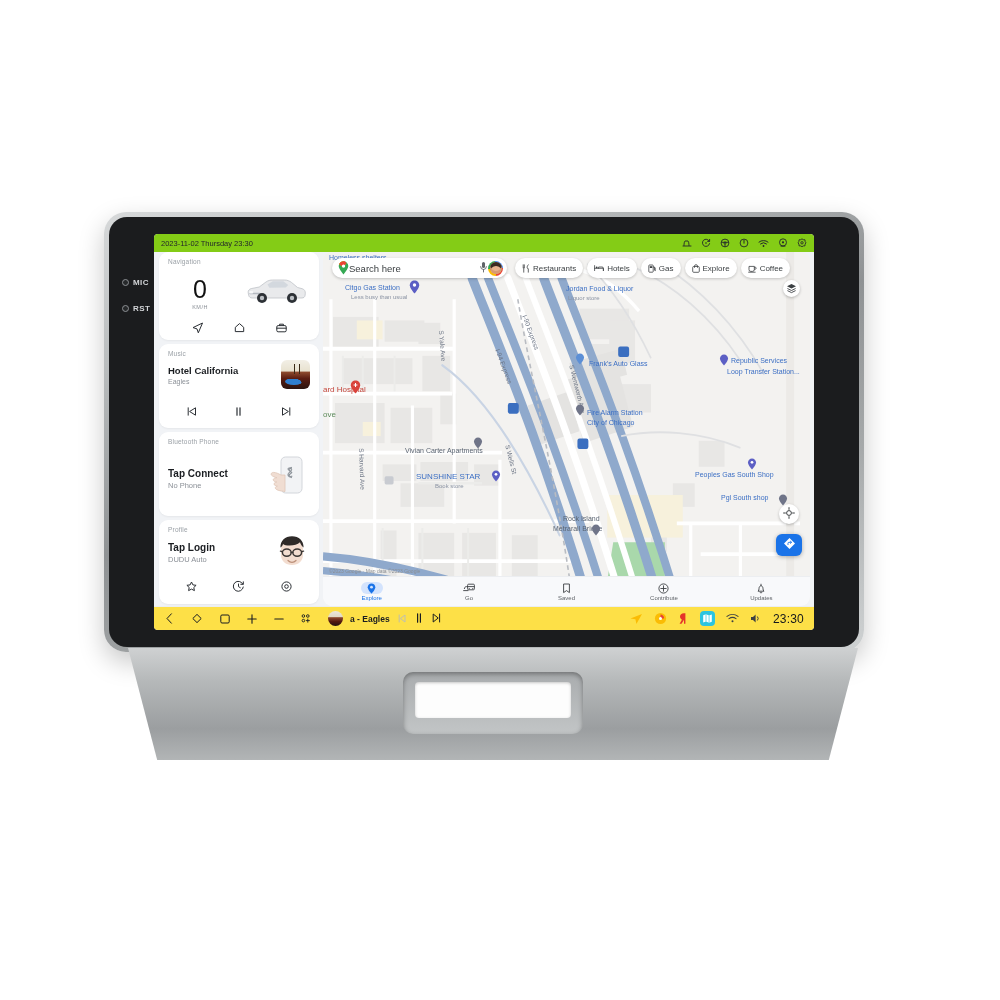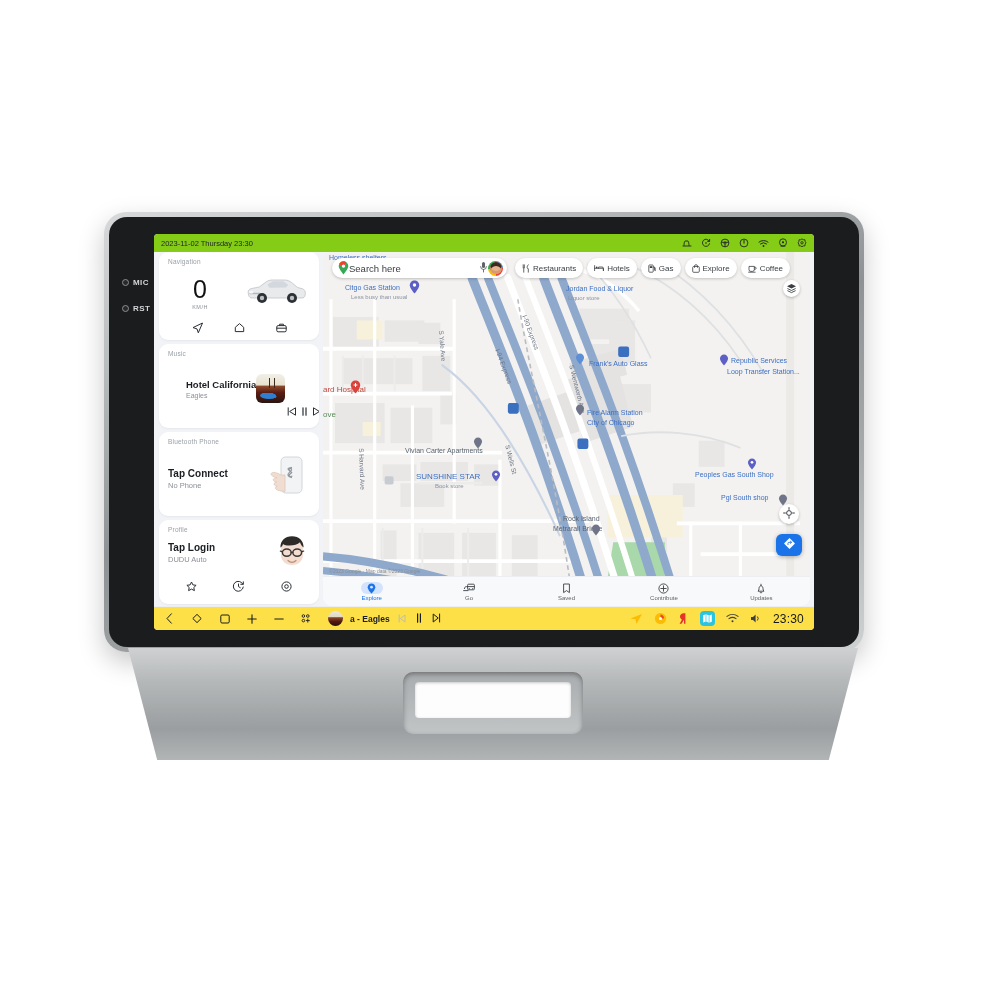--- a/index.html
+++ b/index.html
@@ -108,21 +108,21 @@
   .card-nav { flex: 0 0 88px; display: flex; flex-direction: column; }
   .nav-mid { flex:1; display:flex; align-items:center; }
   .speed-wrap { display:flex; flex-direction:column; align-items:center; width:52px; margin-left:6px;}
   .speed-val { font-size: 25px; font-weight: 300; color: #111; line-height: 1; }
   .speed-unit { font-size: 5.5px; color: #8b9097; letter-spacing:.5px; margin-top:2px;}
   .car-img { margin-left: auto; margin-right: 2px; }
   .nav-actions { display:flex; justify-content: space-around; padding: 0 8px 2px; }
   .nav-actions svg { display:block; }
 
   
-  .card-music { flex: 0 0 84px; display:flex; }
+  .card-music { flex: 0 0 84px; display:flex; flex-direction:column; }
   .music-row { display:flex; align-items:center; margin-top:3px; }
   .music-text { flex:1; min-width:0; }
   .music-title { font-size: 9.5px; font-weight: 700; color:#1a1d21; white-space:nowrap; overflow:hidden; text-overflow:ellipsis;}
   .music-artist { font-size: 7px; color:#8b9097; margin-top:2px;}
   .album-art {
     width: 29px; height: 29px; border-radius: 6px; flex:0 0 29px;
     background: linear-gradient(180deg,#f2efe6 0%,#e8e2d0 38%,#8d4a2e 42%,#5a1d12 64%,#2a1410 100%);
     position: relative; overflow:hidden;
   }
   .album-art::after {

